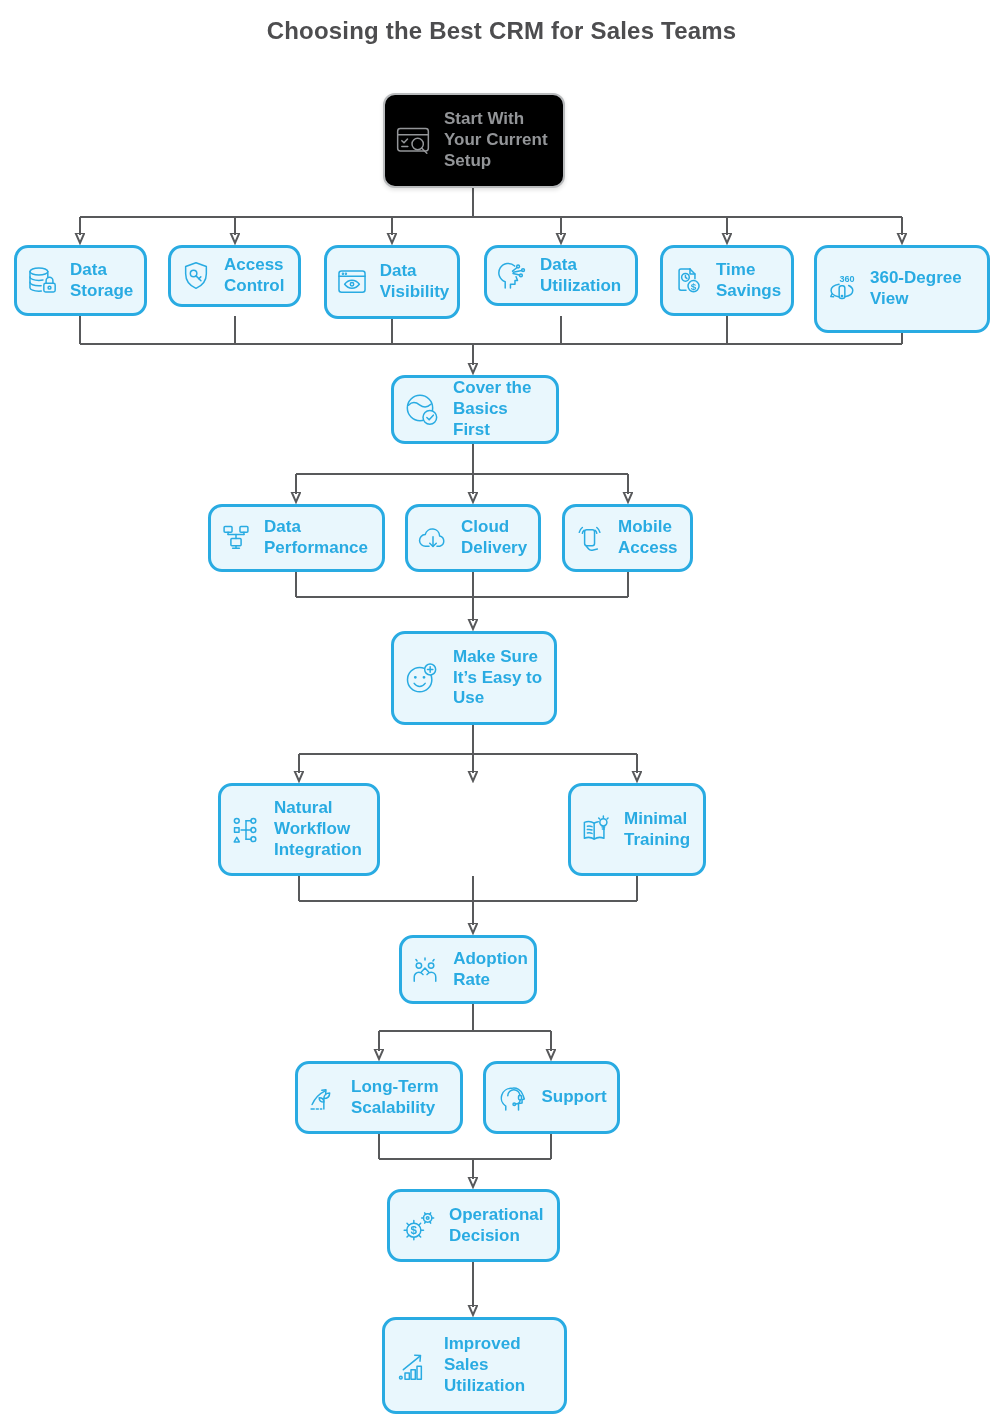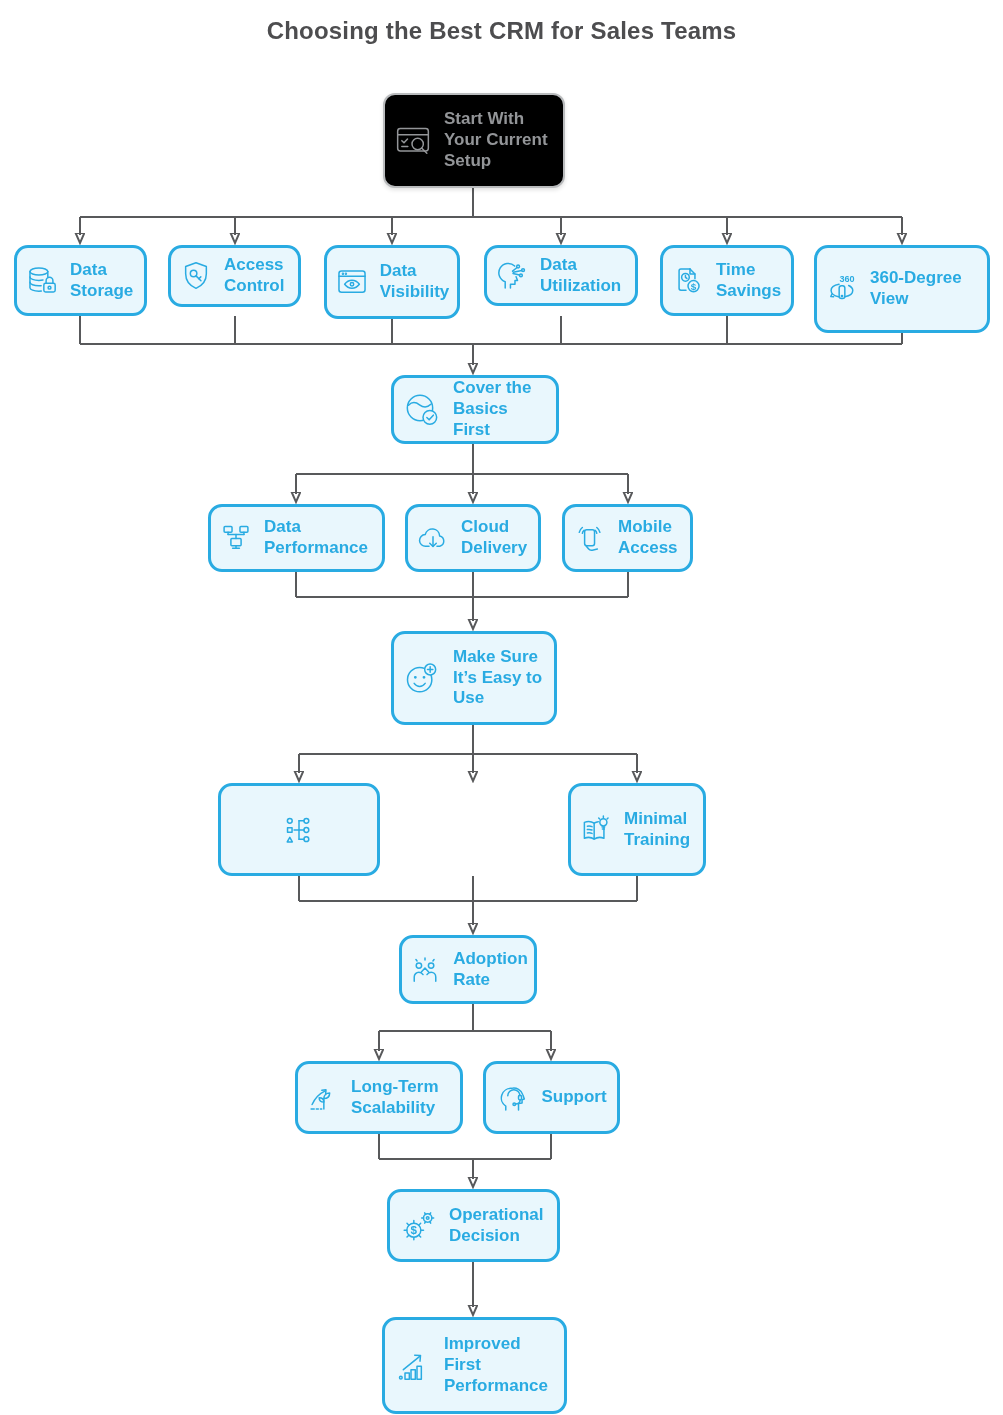--- a/index.html
+++ b/index.html
@@ -293,20 +293,21 @@
         <path d="M5.5 17.2l1.8 3.2H3.7z"></path>
         <path d="M8.5 12h3.5"></path>
         <path d="M12 5.5v13"></path>
         <path d="M12 5.5h3.5M12 12h3.5M12 18.5h3.5"></path>
         <circle cx="17.2" cy="5.5" r="1.7"></circle>
         <circle cx="17.2" cy="12" r="1.7"></circle>
         <circle cx="17.2" cy="18.5" r="1.7"></circle>
       </g>
         </svg>
     </span>
+    <span class="label">Natural Workflow Integration</span>
   </div>
 
 
   <div class="node" style="left:568px;top:779px;width:138px;height:93px">
     <span class="icon">
       <svg viewBox="0 0 24 24">
           <g class="stroke">
         <path d="M3.8 6.6c2.4-.9 4.8-.8 6.9.6v11.2c-2.1-1.4-4.5-1.5-6.9-.6z"></path>
         <path d="M10.7 7.2c.9-.6 1.9-1 2.9-1.1"></path>
         <path d="M10.7 18.4c2.1-1.4 4.5-1.5 6.9-.6V10"></path>
@@ -389,16 +390,16 @@
           <g class="stroke">
         <circle cx="4.7" cy="19" r=".8"></circle>
         <rect x="7.2" y="16.2" width="2.6" height="3.7"></rect>
         <rect x="10.8" y="14.2" width="2.6" height="5.7"></rect>
         <rect x="14.4" y="12.2" width="2.6" height="7.7"></rect>
         <path d="M6.2 14.2L16.4 5.9"></path>
         <path d="M13 5.5l3.5.2-.3 3.4"></path>
       </g>
         </svg>
     </span>
-    <span class="label">Improved First Performance</span>
+    <span class="label">Improved Sales Utilization</span>
   </div>
 
 </div>
 
 </body></html>

